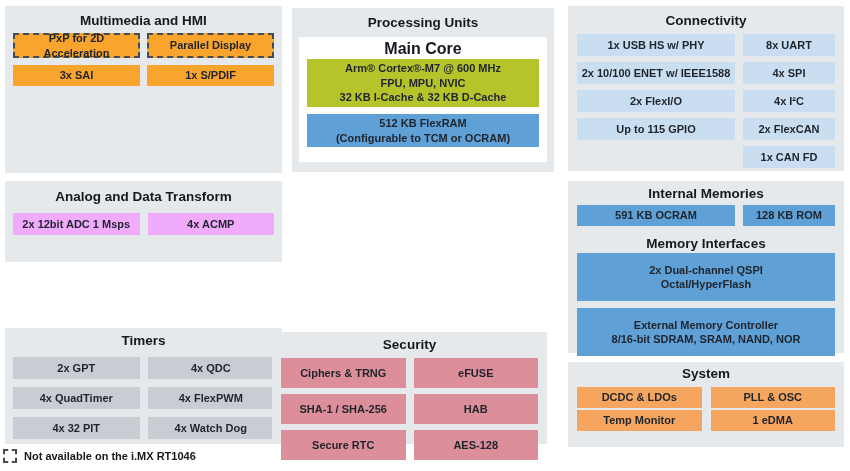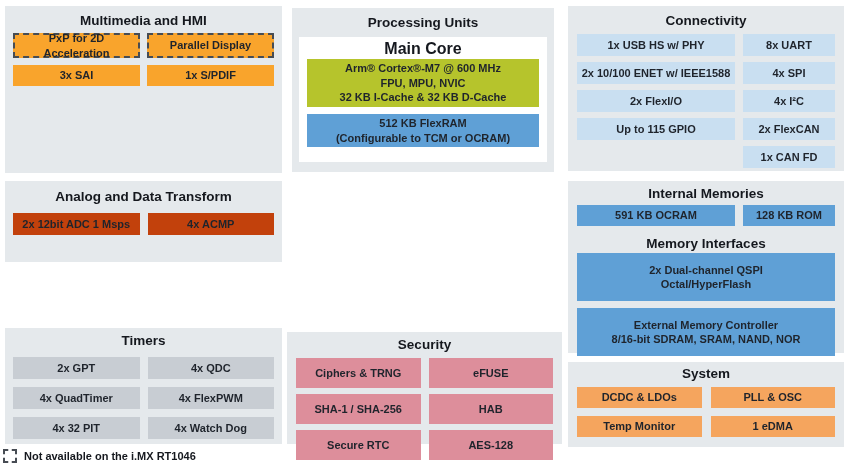--- a/index.html
+++ b/index.html
@@ -16,21 +16,21 @@
   .box {
     font-size:11px; font-weight:bold; color:#1f242c;
     display:flex; flex-direction:column; align-items:center; justify-content:center;
     text-align:center; line-height:14.5px;
   }
   .orange  { background:#f9a42c; }
   .dashed  { border:2px dashed #474c53; }
   .lblue   { background:#c9dff1; }
   .mblue   { background:#5fa0d6; }
   .green   { background:#b6c42c; }
-  .lav     { background:#c2410c; }
+  .lav     { background:#f0abfc; }
   .gray    { background:#c8cdd3; }
   .pink    { background:#dd8e9b; }
   .sorange { background:#f5a55e; }
 
   
   #p-mm { left:5px; top:6px; width:277px; height:167px; }
   .mm-grid { display:grid; grid-template-columns:1fr 1fr; grid-template-rows:25px 21px; gap:7px; padding:0 8px; margin-top:3px; }
 
   
   #p-pu { left:292px; top:8px; width:262px; height:164px; }
@@ -63,29 +63,29 @@
   .h31 { height:48px; }
   .h21 { height:21px; }
 
   
   #p-tm { left:5px; top:328px; width:277px; height:116px; }
   #p-tm .ptitle { padding-top:3px; }
   .tm-grid { display:grid; grid-template-columns:1fr 1fr; gap:8px; padding:0 8px; margin-top:7px; }
   .tm-grid .box { height:22px; }
 
   
-  #p-sec { left:287px; top:332px; width:275px; height:112px; }
+  #p-sec { left:272px; top:332px; width:275px; height:112px; }
   #p-sec .ptitle { padding-top:3px; }
   .sec-grid { display:grid; grid-template-columns:1fr 1fr; gap:6px 8px; padding:0 9px; margin-top:4px; }
   .sec-grid .box { height:30px; }
 
   
   #p-sys { left:568px; top:362px; width:276px; height:85px; }
   #p-sys .ptitle { padding-top:2px; }
-  .sys-grid { display:grid; grid-template-columns:1fr 1fr; gap:8px 9px; padding:0 9px; margin-top:4px; }
+  .sys-grid { display:grid; grid-template-columns:1fr 1fr; gap:2px 9px; padding:0 9px; margin-top:4px; }
   .sys-grid .box { height:21px; }
 
   
   .footnote { position:absolute; left:3px; top:449px; display:flex; align-items:center; gap:7px; }
   .fn-icon { width:14px; height:14px; border:2px dashed #474c53; background:#ffffff; }
   .fn-text { font-size:11px; font-weight:bold; color:#15181e; }
 </style>
 </head>
 <body>
 

